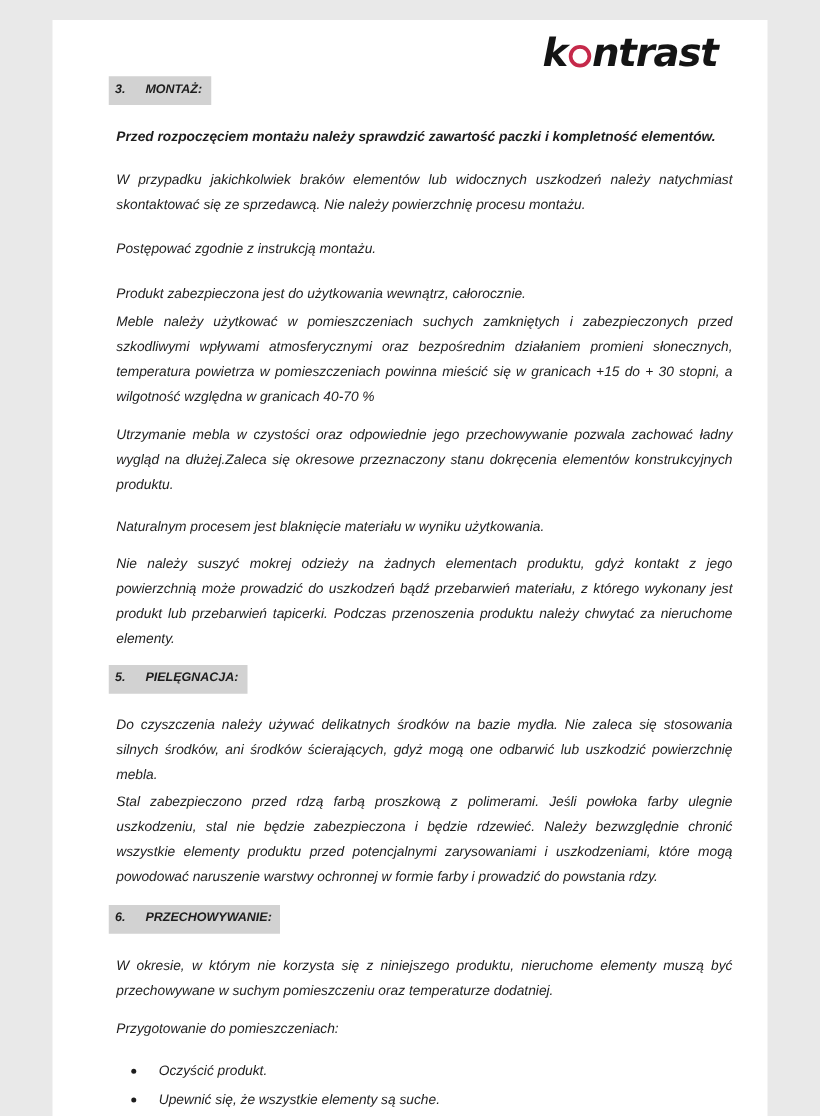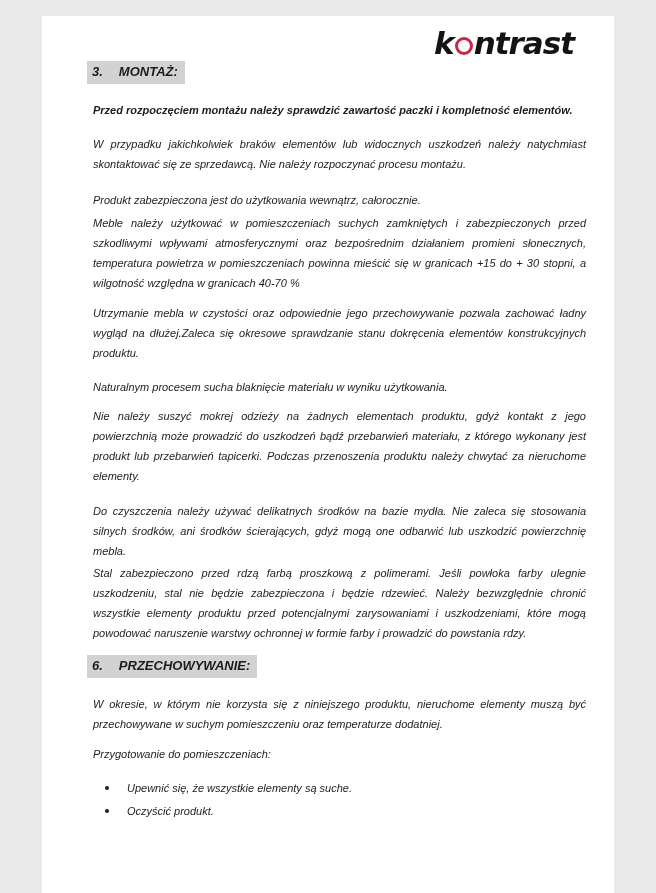--- a/index.html
+++ b/index.html
@@ -25,21 +25,21 @@
   .logo .ring {
     display:inline-block; width:18px; height:18px; box-sizing:border-box;
     border:3px solid #c5294a; border-radius:50%;
     margin:0 1px; vertical-align:baseline; position:relative; top:1px;
   }
   
   .heading { margin-left:15px; line-height:18px; }
   .heading .hl {
     display:inline-block; background:#d2d2d2;
     padding:2px 7px 3px 5px;
-    font-weight:bold; font-size:13px; color:#1c1c1c;
+    font-weight:bold; font-size:10px; color:#1c1c1c;
   }
   .heading .num { display:inline-block; margin-right:16px; }
   
   p {
     margin:0; font-size:11px; line-height:20px;
     text-align:justify; text-justify:inter-word;
     color:#1d1d1d;
     padding-left:21px;
   }
   p.single { text-align:left; }
@@ -64,34 +64,38 @@
 <body>
 
 <div class="page">
 
   <div class="logo"><span>k</span><span class="ring"></span><span>ntrast</span></div>
 
   <div class="heading">
     <span class="hl"><span class="num">3.</span><span>MONTAŻ:</span></span>
   </div>
   <p class="lead single mt16">Przed rozpoczęciem montażu należy sprawdzić zawartość paczki i kompletność elementów.</p>
-  <p class="mt14">W przypadku jakichkolwiek braków elementów lub widocznych uszkodzeń należy natychmiast skontaktować się ze sprzedawcą. Nie należy rozpoczynać procesu montażu.</p>
+  <p class="mt14">W przypadku jakichkolwiek braków elementów lub widocznych uszkodzeń należy natychmiast skontaktować się ze sprzedawcą. Nie należy powierzchnię procesu montażu.</p>
+  <p class="single mt15">Postępować zgodnie z instrukcją montażu.</p>
 
   <p class="single mt16">Produkt zabezpieczona jest do użytkowania wewnątrz, całorocznie.</p>
   <p class="mt3">Meble należy użytkować w pomieszczeniach suchych zamkniętych i zabezpieczonych przed szkodliwymi wpływami atmosferycznymi oraz bezpośrednim działaniem promieni słonecznych, temperatura powietrza w pomieszczeniach powinna mieścić się w granicach +15 do + 30 stopni, a wilgotność względna w granicach 40-70 %</p>
-  <p class="mt10">Utrzymanie mebla w czystości oraz odpowiednie jego przechowywanie pozwala zachować ładny wygląd na dłużej.Zaleca się okresowe sprawdzanie stanu dokręcenia elementów konstrukcyjnych produktu.</p>
-  <p class="single mt14">Naturalnym procesem sucha blaknięcie materiału w wyniku użytkowania.</p>
+  <p class="mt10">Utrzymanie mebla w czystości oraz odpowiednie jego przechowywanie pozwala zachować ładny wygląd na dłużej.Zaleca się okresowe przeznaczony stanu dokręcenia elementów konstrukcyjnych produktu.</p>
+  <p class="single mt14">Naturalnym procesem jest blaknięcie materiału w wyniku użytkowania.</p>
   <p class="mt9">Nie należy suszyć mokrej odzieży na żadnych elementach produktu, gdyż kontakt z jego powierzchnią może prowadzić do uszkodzeń bądź przebarwień materiału, z którego wykonany jest produkt lub przebarwień tapicerki. Podczas przenoszenia produktu należy chwytać za nieruchome elementy.</p>
 
+  <div class="heading mt11">
+    <span class="hl"><span class="num">5.</span><span>PIELĘGNACJA:</span></span>
+  </div>
   <p class="mt15">Do czyszczenia należy używać delikatnych środków na bazie mydła. Nie zaleca się stosowania silnych środków, ani środków ścierających, gdyż mogą one odbarwić lub uszkodzić powierzchnię mebla.</p>
   <p class="mt2">Stal zabezpieczono przed rdzą farbą proszkową z polimerami. Jeśli powłoka farby ulegnie uszkodzeniu, stal nie będzie zabezpieczona i będzie rdzewieć. Należy bezwzględnie chronić wszystkie elementy produktu przed potencjalnymi zarysowaniami i uszkodzeniami, które mogą powodować naruszenie warstwy ochronnej w formie farby i prowadzić do powstania rdzy.</p>
 
   <div class="heading mt12">
     <span class="hl"><span class="num">6.</span><span>PRZECHOWYWANIE:</span></span>
   </div>
   <p class="mt16">W okresie, w którym nie korzysta się z niniejszego produktu, nieruchome elementy muszą być przechowywane w suchym pomieszczeniu oraz temperaturze dodatniej.</p>
   <p class="single mt10">Przygotowanie do pomieszczeniach:</p>
   <ul class="bullets">
+    <li><span class="dot"></span><span>Oczyścić produkt.</span></li>
     <li><span class="dot"></span><span>Upewnić się, że wszystkie elementy są suche.</span></li>
-    <li><span class="dot"></span><span>Oczyścić produkt.</span></li>
   </ul>
 
 </div>
 
 </body></html>

